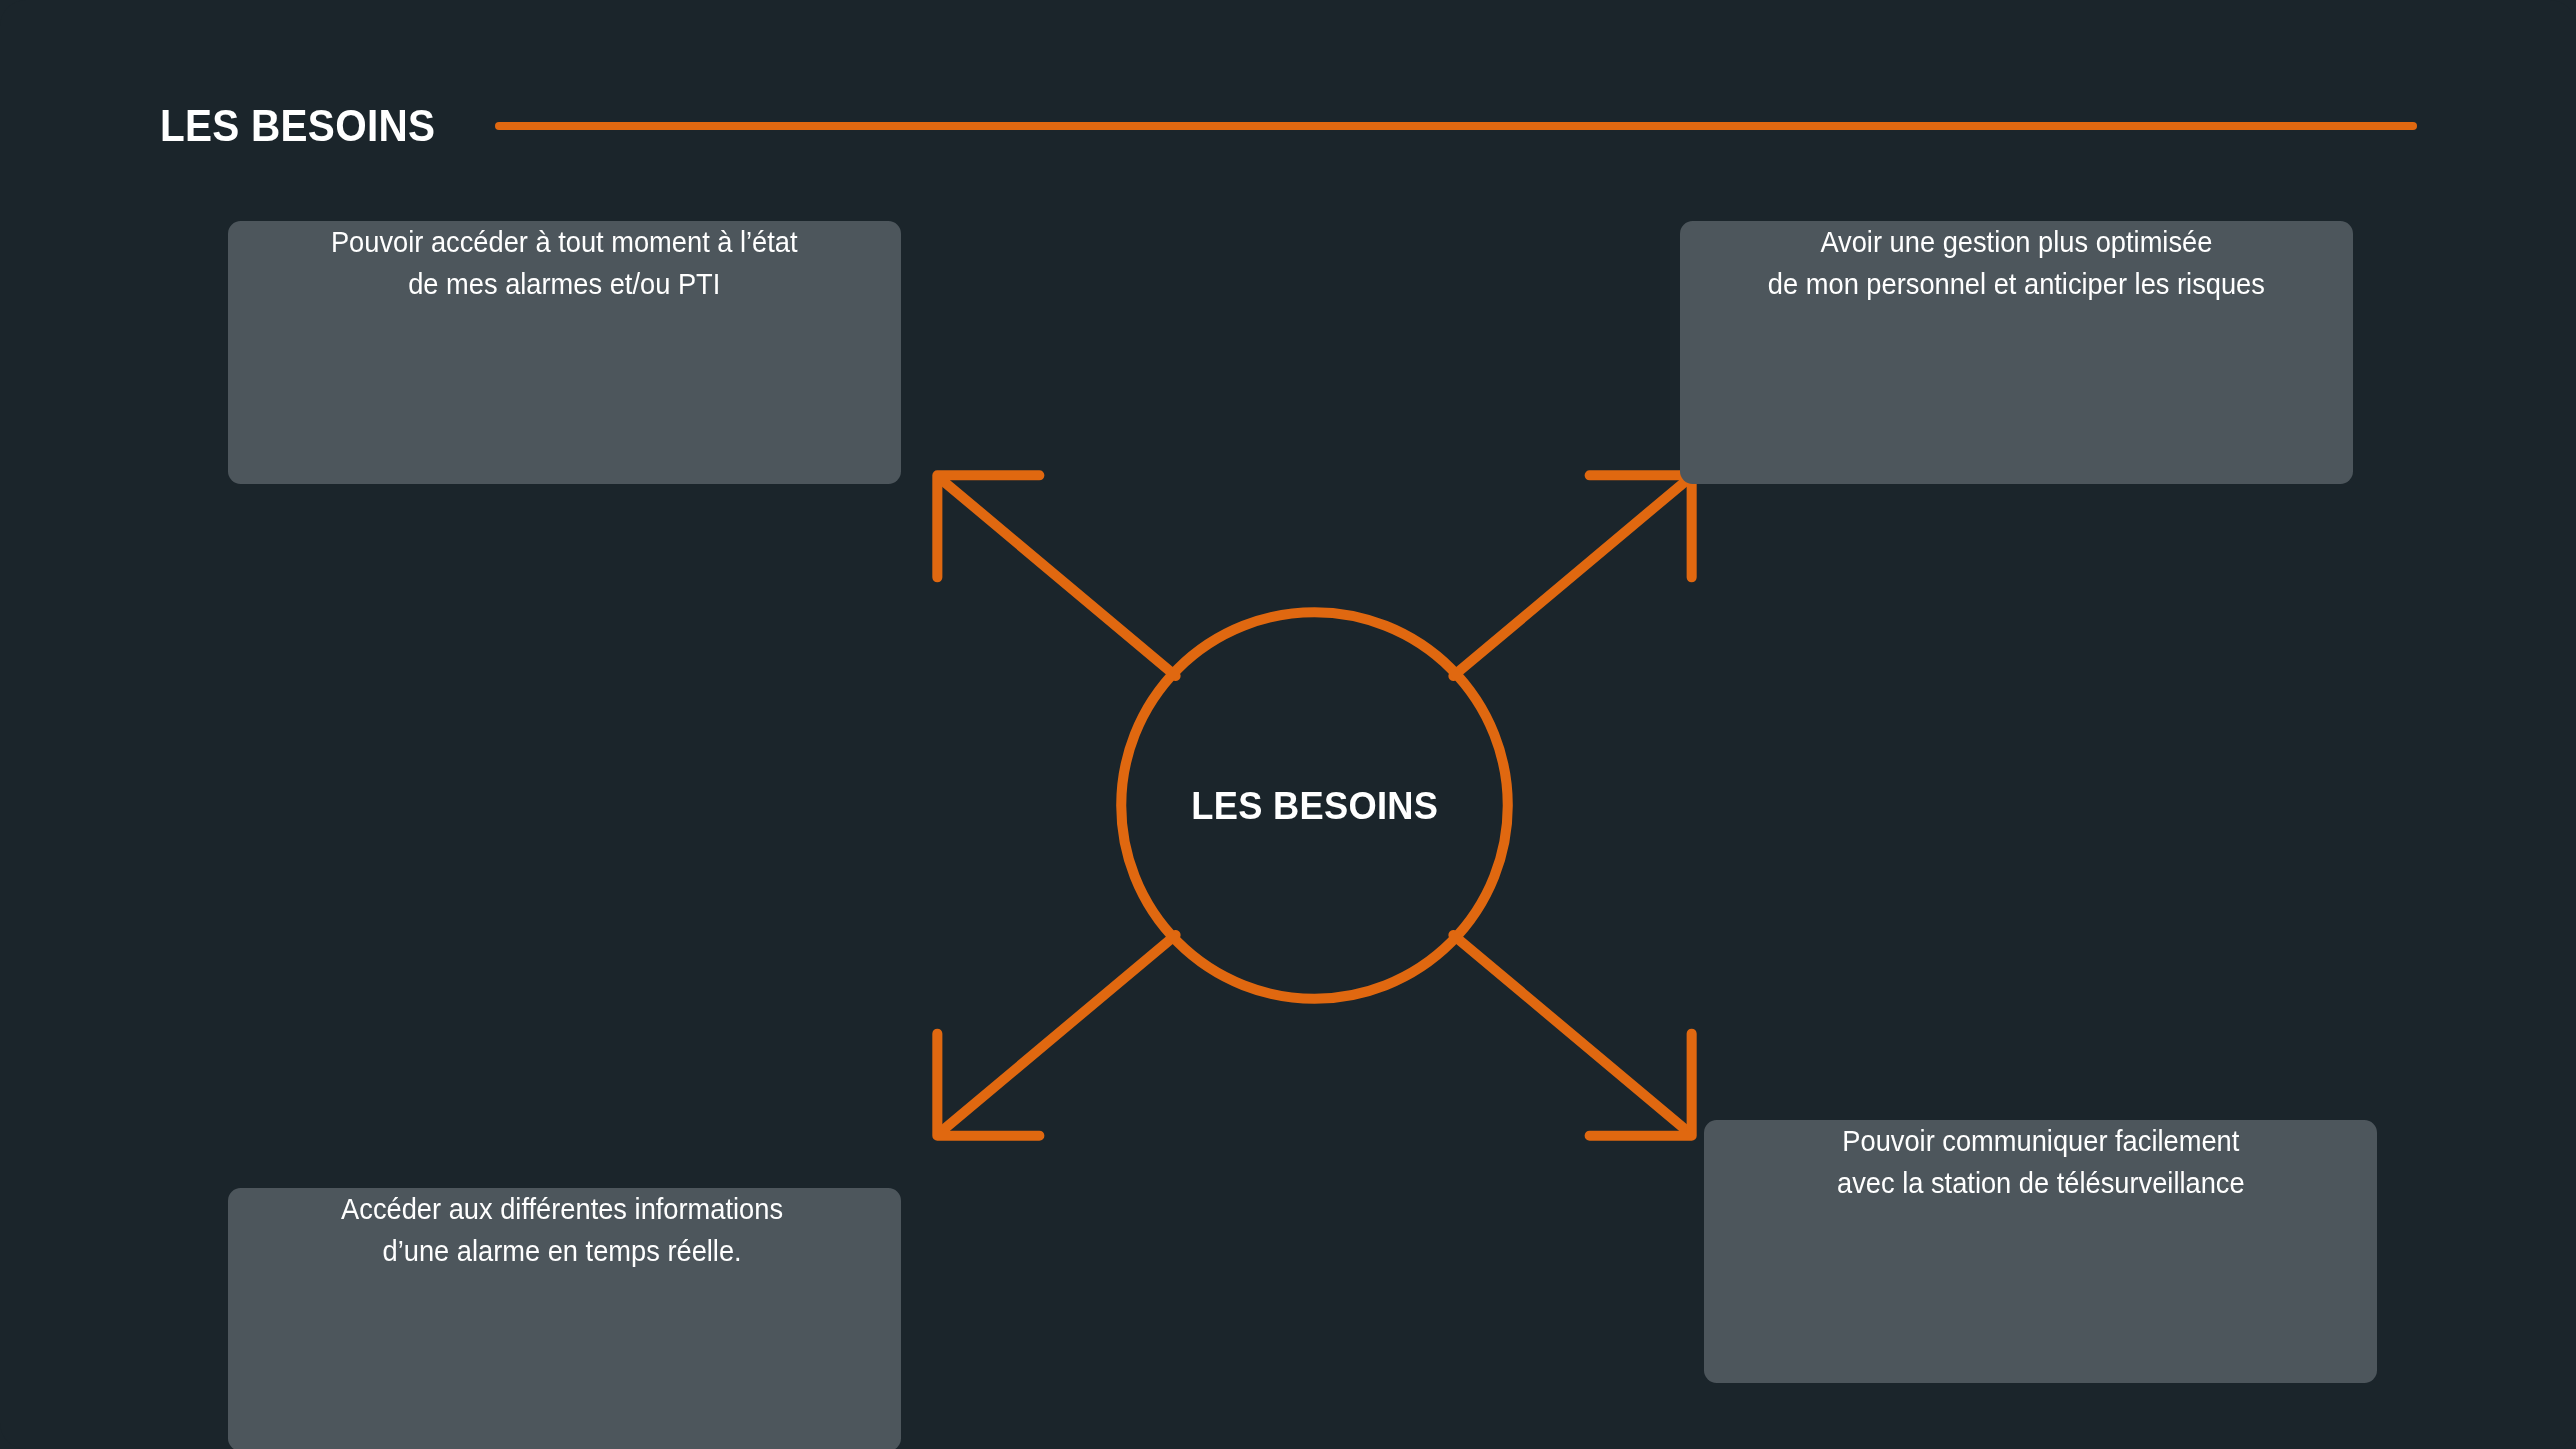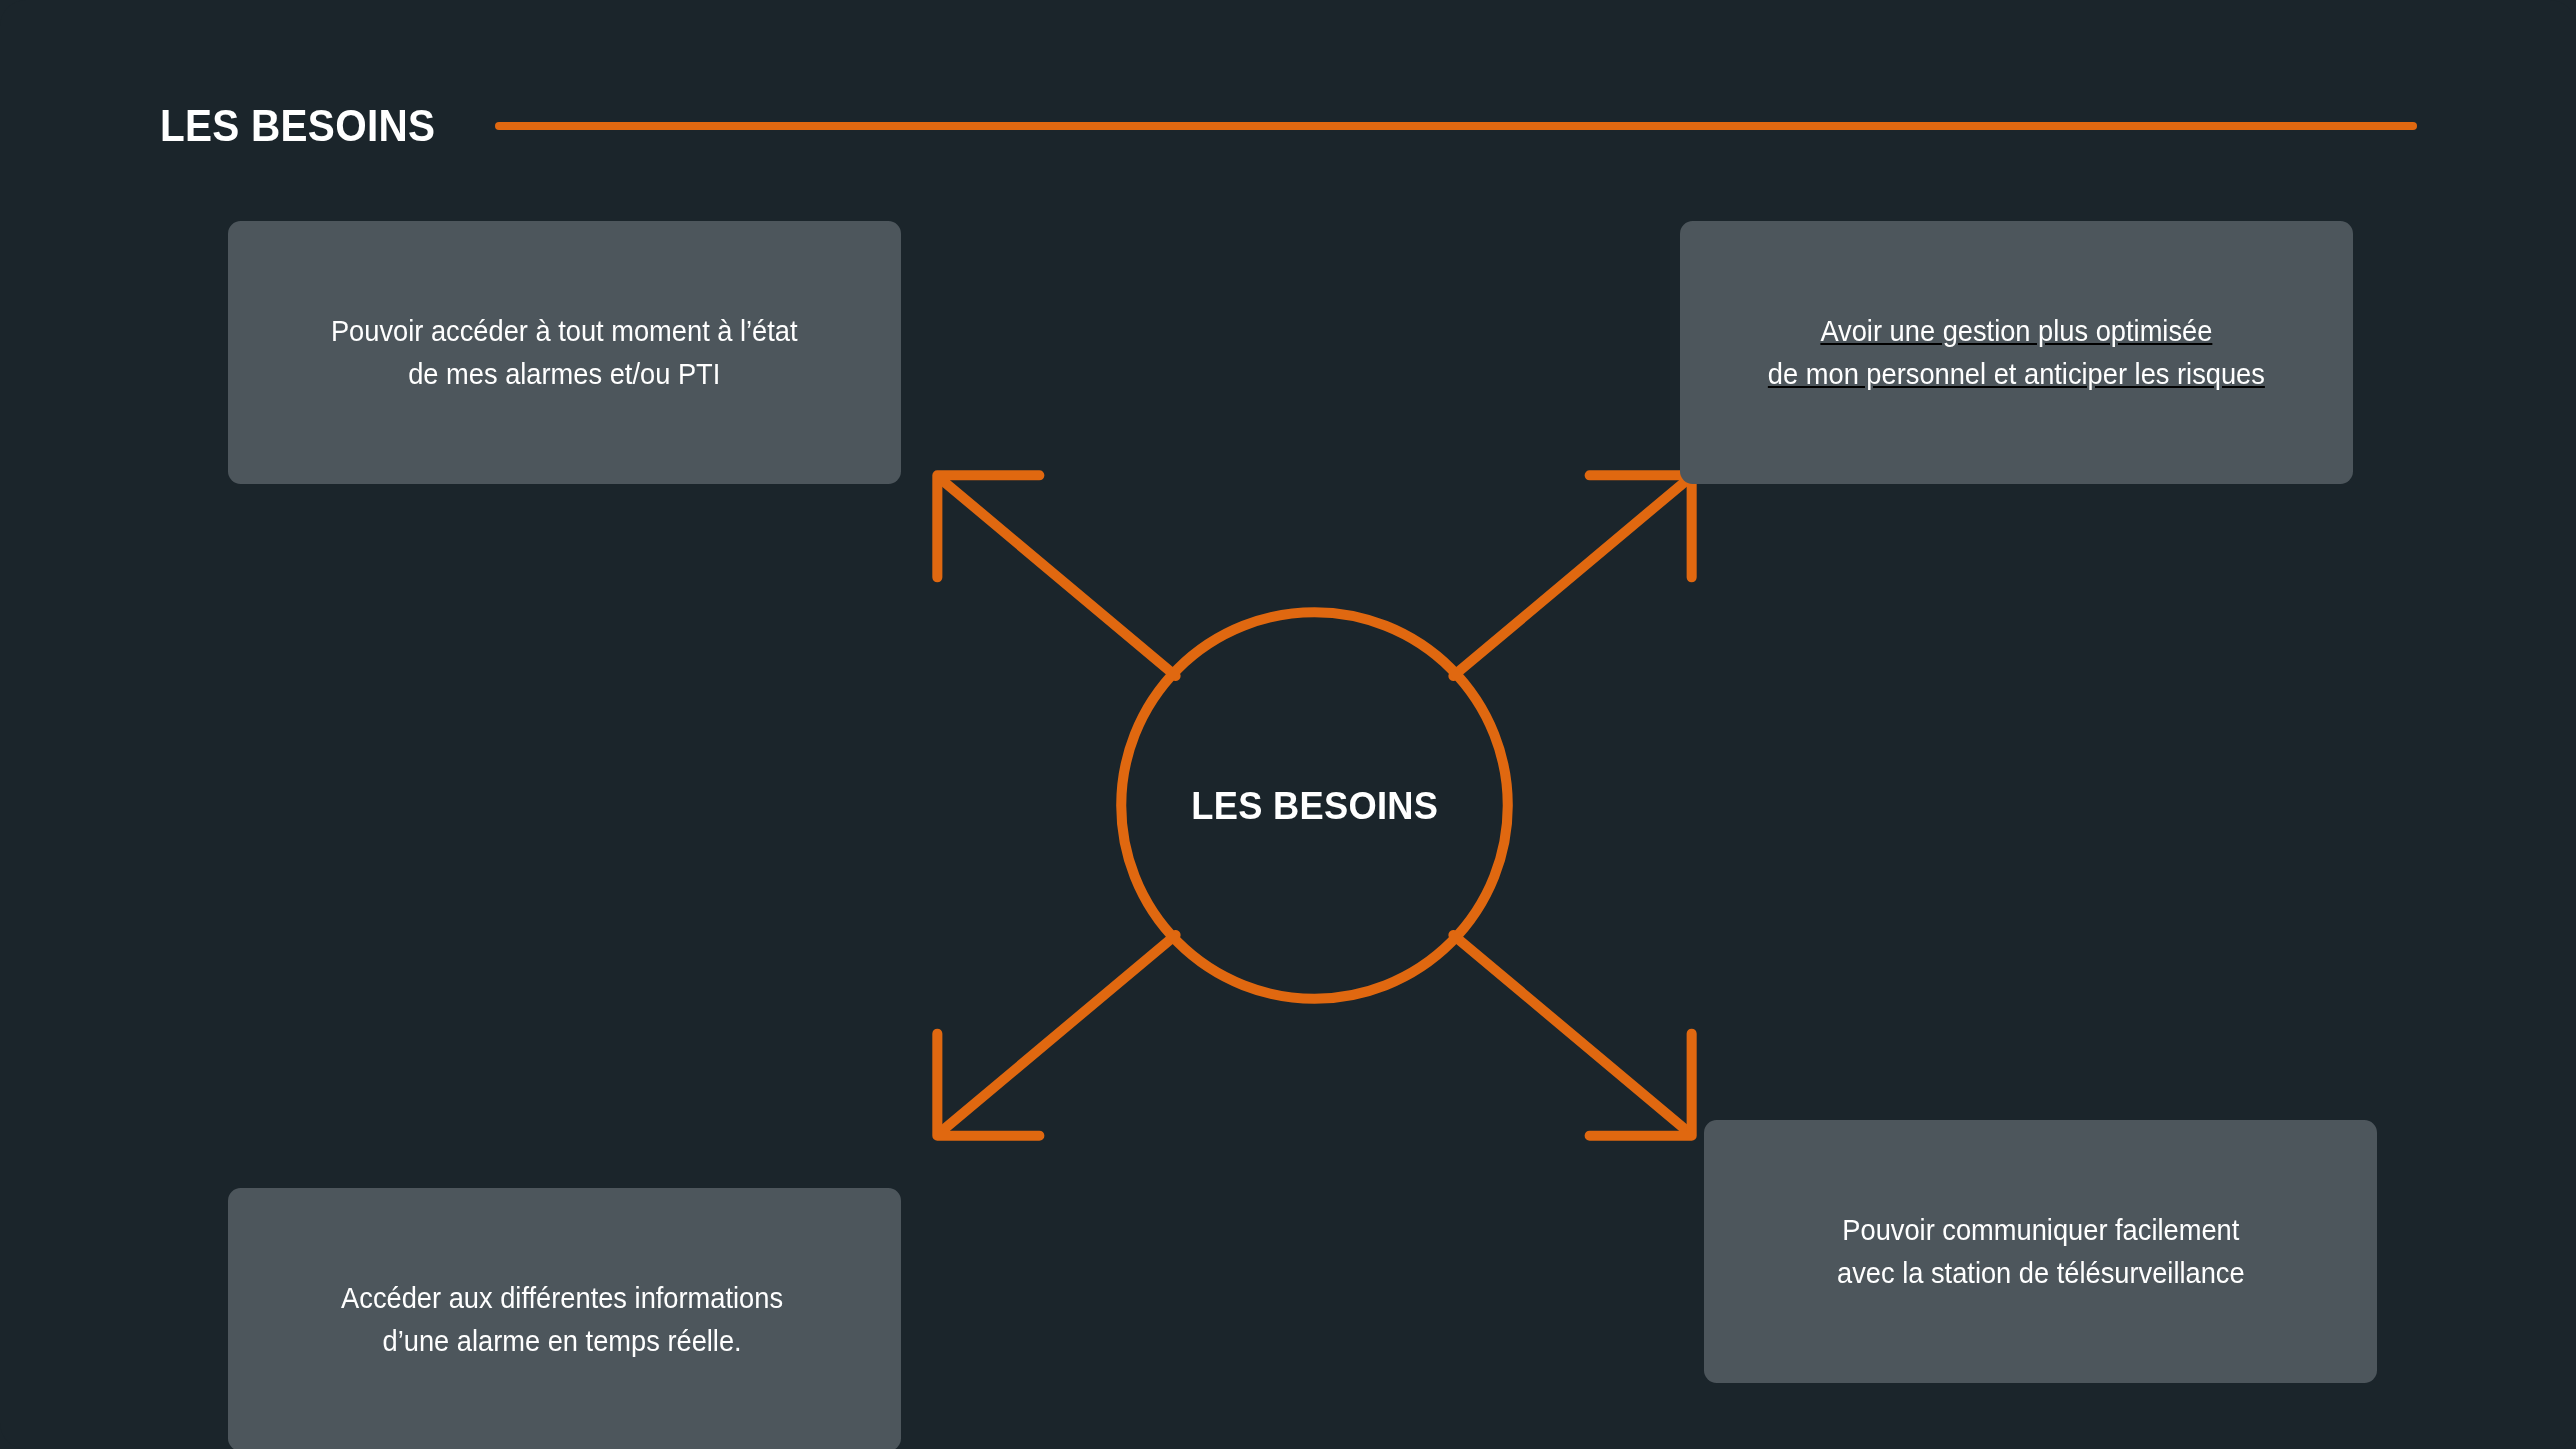--- a/index.html
+++ b/index.html
@@ -49,37 +49,37 @@
   }
 
   
   .card {
     position: absolute;
     width: 673px;
     height: 263px;
     background: #4d565c;
     border-radius: 12.7px;
     display: flex;
-    align-items: center;
+    align-items: flex-start;
     justify-content: center;
     box-sizing: border-box;
     padding: 0 32px;
   }
   .card-text {
     color: #ffffff;
     font-size: 29px;
     font-weight: 400;
     line-height: 1.46;
     text-align: center;
     white-space: pre-line;
     transform: scaleX(0.94);
     transform-origin: center center;
   }
   #card-top-left     { left: 228px;  top: 221px;  }
-  #card-top-right    { left: 1680px; top: 221px; text-decoration: underline;  }
+  #card-top-right    { left: 1680px; top: 221px;  }
   #card-bottom-left  { left: 228px;  top: 1188px; padding-left: 28px; }
   #card-bottom-right { left: 1680px; top: 1120px; margin-left: 24px; }
 
   
   #diagram {
     position: absolute;
     left: 885px;
     top: 443px;
     width: 859px;
     height: 725px;

